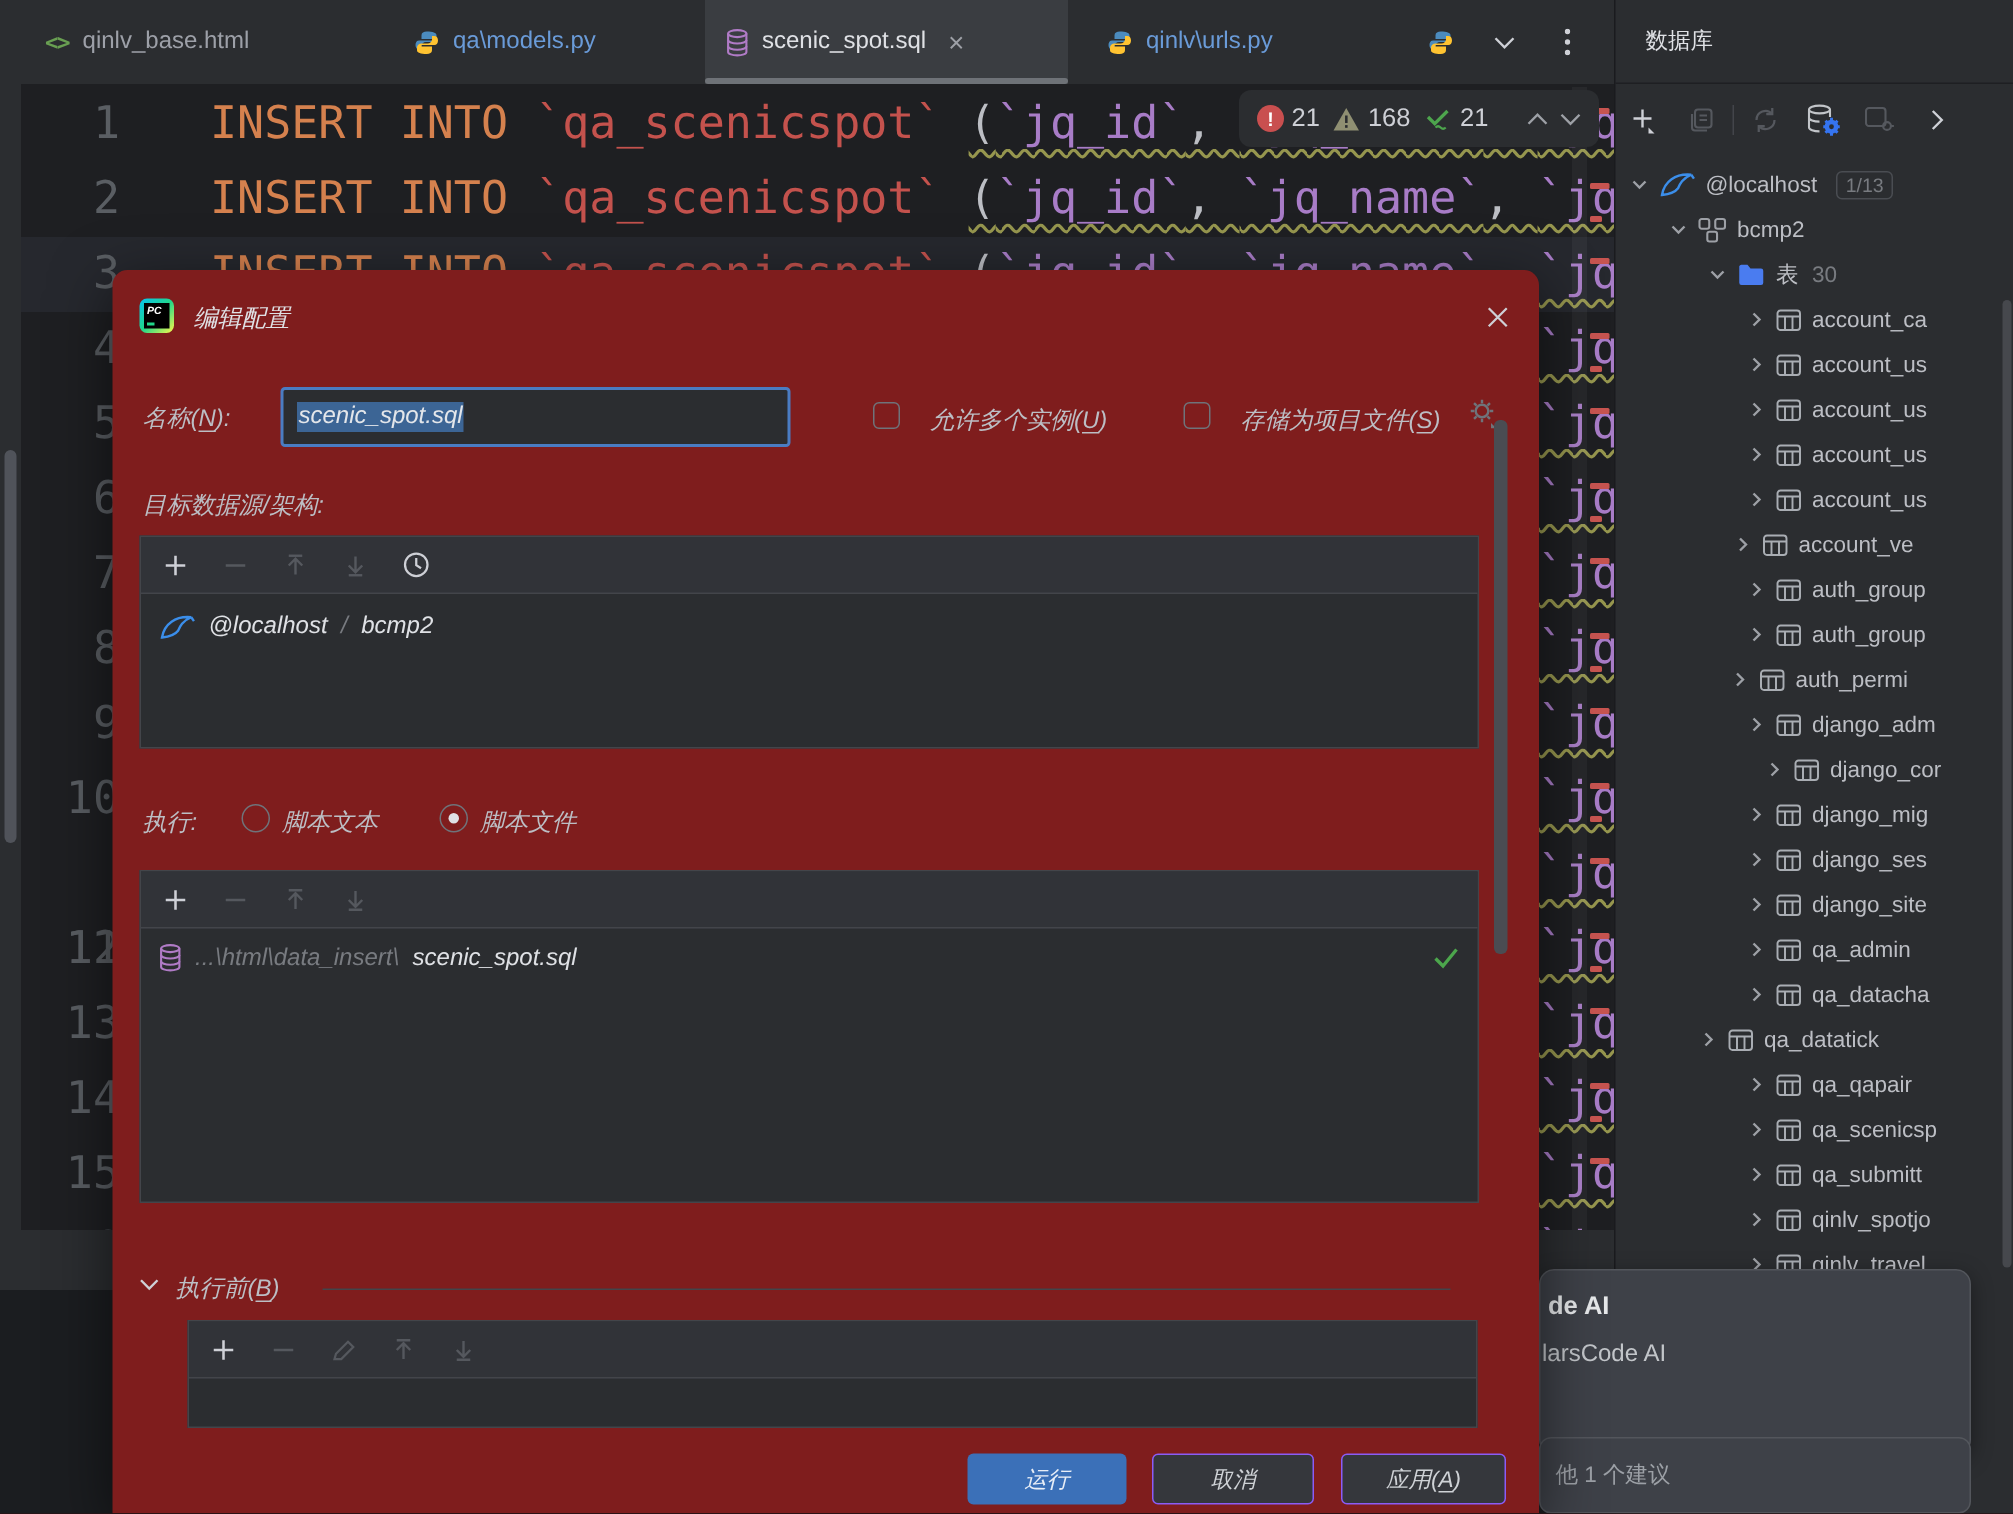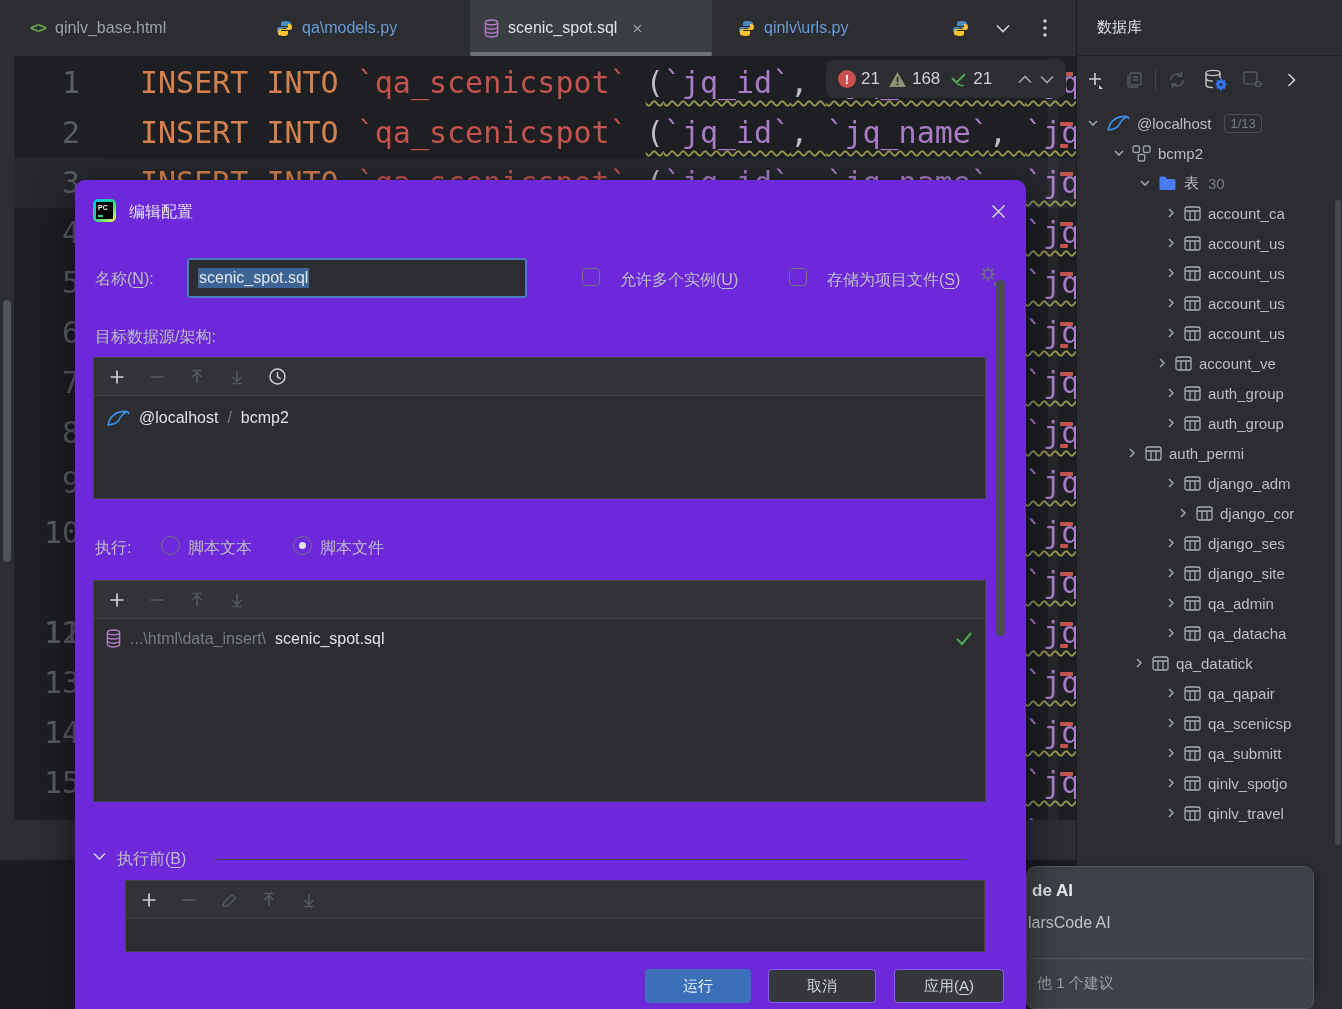--- a/index.html
+++ b/index.html
@@ -52,22 +52,22 @@
   .db-toolbar { position:absolute; left:0; top:62px; width:266px; height:36px; display:flex; align-items:center; }
   .db-toolbar .tbi { width:38px; display:flex; justify-content:center; }
   .vsep { width:1px; height:20px; background:#43454A; margin:0 2px; }
   .tree { position:absolute; left:0; top:108px; width:258px; }
   .tree-row { display:flex; align-items:center; gap:7px; height:30px; white-space:nowrap; overflow:hidden; color:#BCBEC4; }
   .tree-label { font-size:15px; }
   .badge { border:1px solid #4A4D52; border-radius:4px; padding:0 5px; font-size:13px; color:#787B80; margin-left:6px; line-height:17px; }
   .count { color:#787B80; margin-left:2px; }
   .db-thumb { position:absolute; left:258px; top:200px; width:6px; height:645px; background:#46484D; border-radius:3px; }
   
-  .dialog { position:absolute; left:75px; top:180px; width:951px; height:829px; background:#6d28d9;
-            border-radius:10px 10px 0 0; box-shadow:0 10px 40px rgba(0,0,0,.55); z-index:10; font-size:16px; }
+  .dialog { position:absolute; left:75px; top:180px; width:951px; height:829px; background:#7f1d1d;
+            border-radius:10px 10px 0 0; box-shadow:0 10px 40px rgba(0,0,0,.55); z-index:10; font-size:16px;font-style:italic; }
   .dlg-title { position:absolute; left:54px; top:22px; color:#DFE1E5; font-size:16px; }
   .pc-logo { position:absolute; left:18px; top:19px; width:23px; height:23px; border-radius:5px;
              background:linear-gradient(135deg,#07C3F2,#21D789 50%,#FCF84A); display:flex; align-items:center; justify-content:center; }
   .pc-inner { width:17px; height:17px; background:#000; display:flex; flex-direction:column; align-items:flex-start;
               justify-content:flex-start; padding:2px; }
   .pc-inner span { color:#fff; font-size:7px; font-weight:bold; line-height:7px; }
   .pc-inner i { display:block; width:5px; height:2px; background:#21D789; margin-top:4px; }
   .dlg-close { position:absolute; left:912px; top:20px; width:22px; height:22px; display:flex; align-items:center; justify-content:center; }
   .mn { text-decoration:underline; text-underline-offset:3px; }
   .fld-label { position:absolute; left:20px; top:89px; }
@@ -96,21 +96,21 @@
   .before-line { position:absolute; left:140px; top:679px; width:752px; height:1px; background:#43454A; }
   .btn { position:absolute; top:789px; height:34px; border-radius:4px; display:flex; align-items:center;
          justify-content:center; font-size:15px; }
   .btn-run { left:570px; width:106px; background:#3B70B8; color:#E8EEF7; }
   .btn-gray { background:#35373C; border:1px solid #8b5cf6; color:#CFD2D6; }
   .btn-cancel { left:693px; width:108px; }
   .btn-apply { left:819px; width:110px; }
   .dlg-thumb { position:absolute; left:921px; top:100px; width:9px; height:356px; background:#4A4C52; border-radius:4px; }
   
   .ai-pop { position:absolute; left:1026px; top:846px; width:288px; height:124px; background:#3E4148;
-            border:1px solid #53565C; border-radius:10px; z-index:6; box-shadow:0 4px 14px rgba(0,0,0,.4); overflow:hidden;margin-top:20px; }
+            border:1px solid #53565C; border-radius:10px; z-index:6; box-shadow:0 4px 14px rgba(0,0,0,.4); overflow:hidden; }
   .ai-line1 { position:absolute; left:5px; top:14px; font-size:17px; font-weight:bold; color:#E6E8EA; }
   .ai-line2 { position:absolute; left:1px; top:47px; font-size:16px; color:#C2C5C9; }
   .ai-sugg { position:absolute; left:1026px; top:958px; width:288px; height:51px; background:#3E4148;
              border:1px solid #53565C; border-radius:8px; z-index:6; display:flex; align-items:center; padding:0 10px;
              color:#9CA0A6; font-size:15px; }
   svg { display:block; }
 </style>
 </head>
 <body>
 
@@ -512,21 +512,21 @@
             <span>
               <svg width="17" height="15" viewBox="0 0 17 15">
                 <g stroke="#A9ADB3" fill="none" stroke-width="1.3">
                   <rect x="1" y="1" width="15" height="13" rx="2"></rect>
                   <path d="M1 5h15M6 5v9M11 5v9"></path>
                 </g>
               </svg>
             </span>
             <span class="tree-label">auth_group</span>
           </div>
-          <div class="tree-row" style="padding-left: 49px;">
+          <div class="tree-row" style="padding-left: 77px;">
             <span>
               <svg width="12" height="12" viewBox="0 0 12 12">
                 <path d="M4 2l4 4-4 4" fill="none" stroke="#9DA0A6" stroke-width="1.6"></path>
               </svg>
             </span>
             <span>
               <svg width="17" height="15" viewBox="0 0 17 15">
                 <g stroke="#A9ADB3" fill="none" stroke-width="1.3">
                   <rect x="1" y="1" width="15" height="13" rx="2"></rect>
                   <path d="M1 5h15M6 5v9M11 5v9"></path>
@@ -559,20 +559,36 @@
             </span>
             <span>
               <svg width="17" height="15" viewBox="0 0 17 15">
                 <g stroke="#A9ADB3" fill="none" stroke-width="1.3">
                   <rect x="1" y="1" width="15" height="13" rx="2"></rect>
                   <path d="M1 5h15M6 5v9M11 5v9"></path>
                 </g>
               </svg>
             </span>
             <span class="tree-label">django_cor</span>
+          </div>
+          <div class="tree-row" style="padding-left: 88px;">
+            <span>
+              <svg width="12" height="12" viewBox="0 0 12 12">
+                <path d="M4 2l4 4-4 4" fill="none" stroke="#9DA0A6" stroke-width="1.6"></path>
+              </svg>
+            </span>
+            <span>
+              <svg width="17" height="15" viewBox="0 0 17 15">
+                <g stroke="#A9ADB3" fill="none" stroke-width="1.3">
+                  <rect x="1" y="1" width="15" height="13" rx="2"></rect>
+                  <path d="M1 5h15M6 5v9M11 5v9"></path>
+                </g>
+              </svg>
+            </span>
+            <span class="tree-label">django_mig</span>
           </div>
           <div class="tree-row" style="padding-left: 88px;">
             <span>
               <svg width="12" height="12" viewBox="0 0 12 12">
                 <path d="M4 2l4 4-4 4" fill="none" stroke="#9DA0A6" stroke-width="1.6"></path>
               </svg>
             </span>
             <span>
               <svg width="17" height="15" viewBox="0 0 17 15">
                 <g stroke="#A9ADB3" fill="none" stroke-width="1.3">

